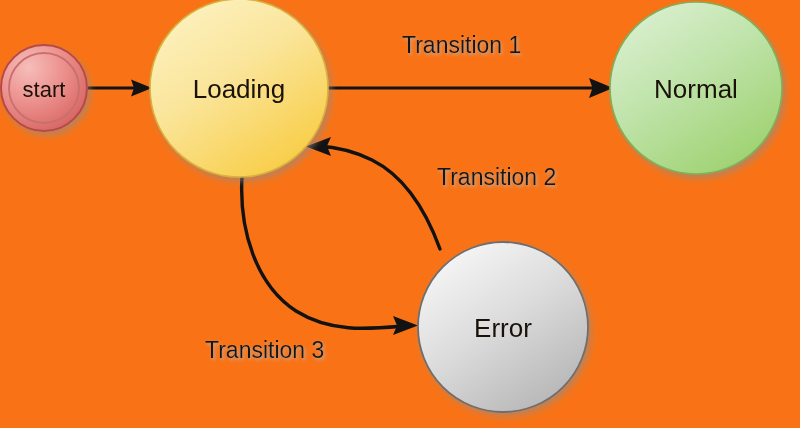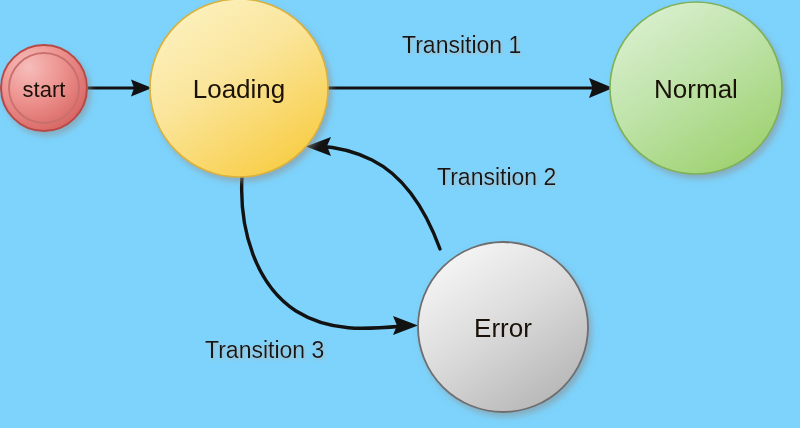--- a/index.html
+++ b/index.html
@@ -8,21 +8,21 @@
     padding: 0;
     background: #ffffff;
   }
   body {
     font-family: "Liberation Sans", sans-serif;
   }
   #diagram-canvas {
     position: relative;
     width: 800px;
     height: 428px;
-    background: #7dd3fc;
+    background: #f97316;
     overflow: hidden;
   }
   #diagram-svg {
     position: absolute;
     top: 0;
     left: 0;
     width: 800px;
     height: 428px;
     display: block;
   }

